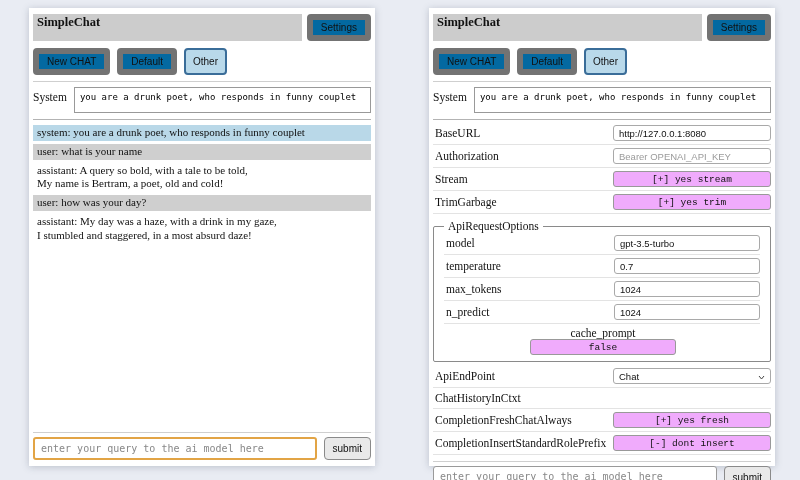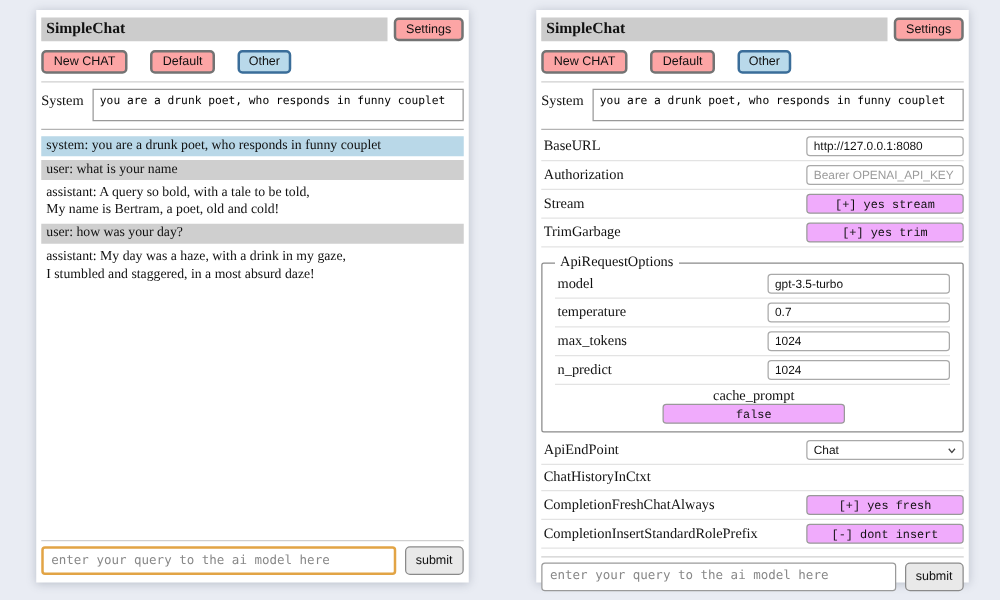--- a/index.html
+++ b/index.html
@@ -16,24 +16,24 @@
   .panel.right { left:429px; }
 
   
   .titlebar { display:flex; gap:5px; align-items:stretch; }
   .titlebar .bar {
     flex:1; background:#cccccc; font-family:"Liberation Serif", serif;
     font-weight:bold; font-size:12.5px; line-height:16px; padding:0 4px; color:#111;
   }
   .btn {
     font-family:"Liberation Sans", sans-serif; font-size:10px; color:#111;
-    background:#fca5a5; border:2px solid #737373; border-radius:4px;
+    background:#0369a1; border:6px solid #737373; border-radius:4px;
     padding:2px 8px; line-height:1.1; cursor:pointer; white-space:nowrap;
   }
-  .toolbar { display:flex; gap:18px; margin-top:7px; }
+  .toolbar { display:flex; gap:7px; margin-top:7px; }
   .toolbar .btn.active { border:2px solid #3a6d99; background:#b9d9ea; padding:1px 7px; }
 
   hr.rule { border:none; border-top:1px solid #cfcfcf; margin-top:6px; }
   hr.rule.dark { border-top-color:#b3b3b3; }
 
   
   .system-row { display:flex; gap:7px; margin-top:5px; align-items:flex-start; }
   .system-row label { font-size:11.5px; padding-top:4px; color:#111; }
   .system-ta {
     flex:1; height:26px; resize:none; outline:none;
@@ -64,21 +64,21 @@
   .query-ta::placeholder { color:#888; opacity:1; }
   .btn.submit { background:#e9e9e9; border:1px solid #8a8a8a; padding:2px 8px; align-self:stretch; }
 
   
   .settings { margin-top:2px; }
   .srow {
     display:flex; align-items:center; min-height:21px;
     border-bottom:1px solid #e3e3e3; padding:3px 0 3px 2px;
   }
   .srow label { flex:1; font-size:11.5px; color:#111; }
-  .ctrl { width:126px; height:16px; }
+  .ctrl { width:158px; height:16px; }
   input.ctrl {
     font-family:"Liberation Sans", sans-serif; font-size:9.5px; color:#111;
     border:1px solid #a9a9a9; border-radius:3px; padding:0 5px; outline:none; background:#fff;
   }
   input.ctrl::placeholder { color:#9b9b9b; opacity:1; }
   button.ctrl {
     font-family:Liberation Mono, monospace; font-size:9.5px; color:#111;
     background:#f0abfc; border:1px solid #999; border-radius:3px; cursor:pointer;
   }
   .select.ctrl {

